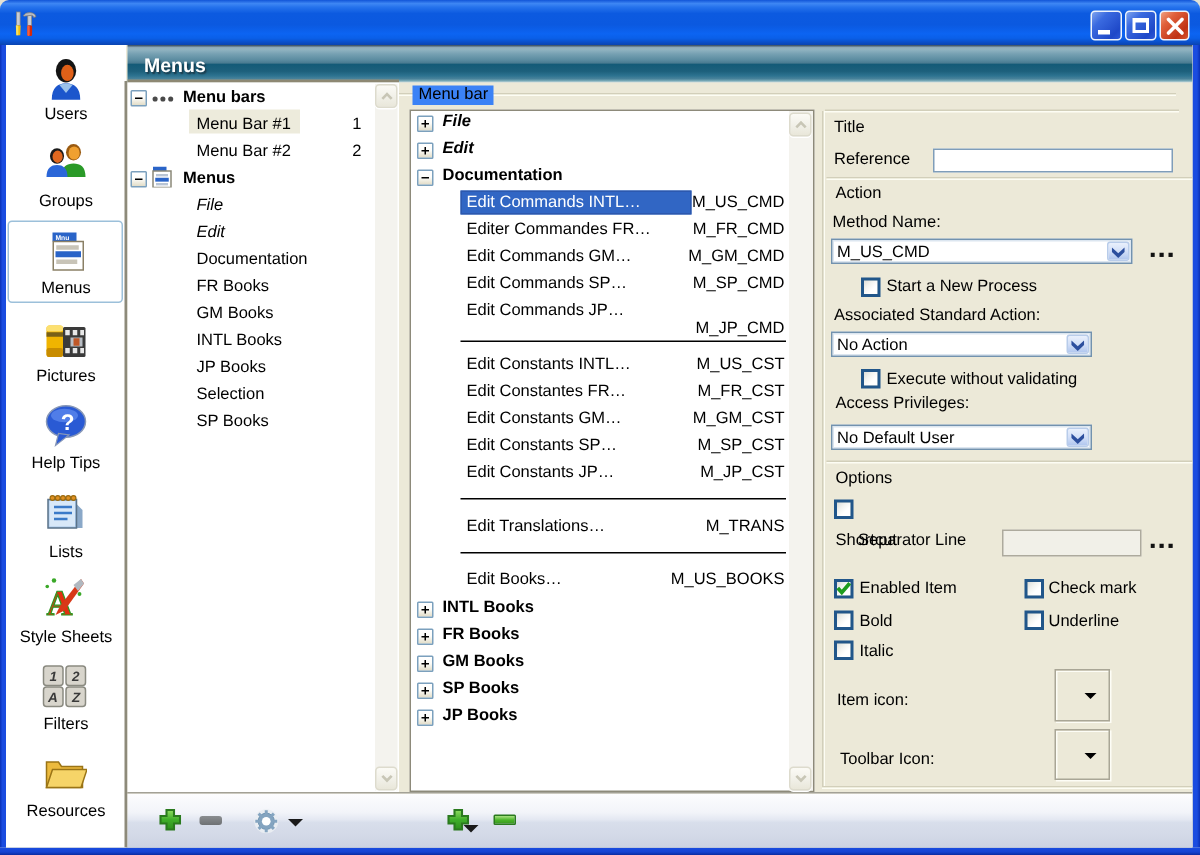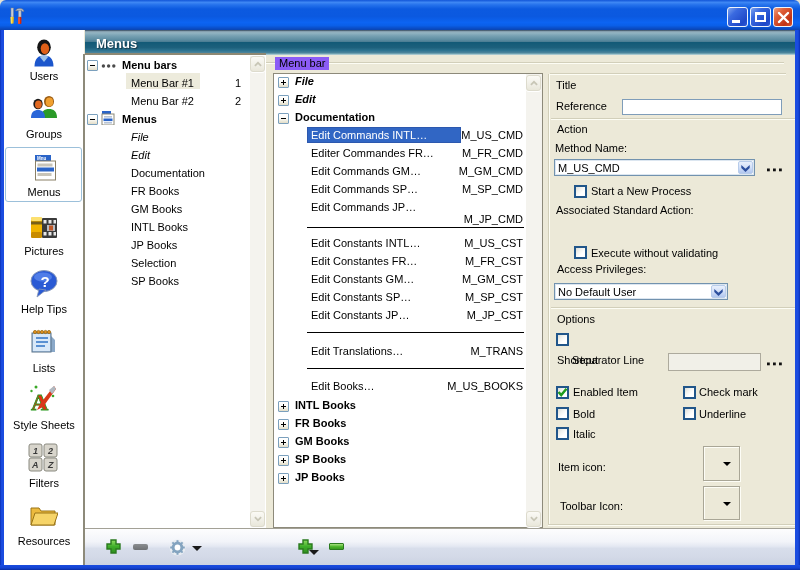--- a/index.html
+++ b/index.html
@@ -288,21 +288,21 @@
           <path d="M1 5 L4.5 1.5 L8 5" fill="none" stroke="#c8c6b6" stroke-width="2"></path>
         </svg>
       </div>
   <div class="sbtn" style="left:522px;top:481px;">
         <svg class="chev" style="top:3px;" width="9" height="8" viewBox="0 0 9 8">
           <path d="M1 2 L4.5 5.5 L8 2" fill="none" stroke="#c8c6b6" stroke-width="2"></path>
         </svg>
       </div>
 
   <div class="groove" style="left:262px;top:32px;width:518px;"></div>
-  <div class="abs" style="left:271px;top:27px;background:#8b5cf6;padding:0 4px;font-size:11px;line-height:13px;">Menu bar</div>
+  <div class="abs" style="left:271px;top:27px;background:#3b82f6;padding:0 4px;font-size:11px;line-height:13px;">Menu bar</div>
 
   <div class="vline" style="left:544px;top:44px;height:450px;"></div>
   <div class="groove" style="left:546px;top:43px;width:236px;"></div>
   <div class="t" style="left:552px;top:49px;">Title</div>
   <div class="t" style="left:552px;top:70px;">Reference</div>
   <div class="edit" style="left:618px;top:69px;width:160px;height:16px;"></div>
   <div class="groove" style="left:547px;top:88px;width:244px;"></div>
   <div class="t" style="left:553px;top:93px;">Action</div>
   <div class="t" style="left:551px;top:112px;">Method Name:</div>
   <div class="combo" style="left:550px;top:129px;width:201px;height:17px;">
@@ -316,20 +316,28 @@
   <svg class="abs" style="left:763px;top:138px;" width="16" height="4" viewBox="0 0 16 4">
         <g fill="#111">
           <rect x="0" y="0.5" width="2.8" height="2.8"></rect>
           <rect x="6" y="0.5" width="2.8" height="2.8"></rect>
           <rect x="12" y="0.5" width="2.8" height="2.8"></rect>
         </g>
       </svg>
   <div class="cb" style="left:570px;top:155px;"></div>
   <div class="t" style="left:587px;top:155px;">Start a New Process</div>
   <div class="t" style="left:552px;top:174px;">Associated Standard Action:</div>
+  <div class="combo" style="left:550px;top:191px;width:174px;height:17px;">
+        <span class="cbtxt">No Action</span>
+        <span class="cbbtn">
+          <svg style="position:absolute;left:1px;top:2px;" width="11" height="9" viewBox="0 0 11 9">
+            <path d="M1.3 1 L5.5 4.8 L9.7 1 L9.7 4 L5.5 8 L1.3 4 Z" fill="#2c4f9e"></path>
+          </svg>
+        </span>
+      </div>
   <div class="cb" style="left:570px;top:216px;"></div>
   <div class="t" style="left:587px;top:217px;">Execute without validating</div>
   <div class="t" style="left:553px;top:233px;">Access Privileges:</div>
   <div class="combo" style="left:550px;top:253px;width:174px;height:17px;">
         <span class="cbtxt">No Default User</span>
         <span class="cbbtn">
           <svg style="position:absolute;left:1px;top:2px;" width="11" height="9" viewBox="0 0 11 9">
             <path d="M1.3 1 L5.5 4.8 L9.7 1 L9.7 4 L5.5 8 L1.3 4 Z" fill="#2c4f9e"></path>
           </svg>
         </span>

